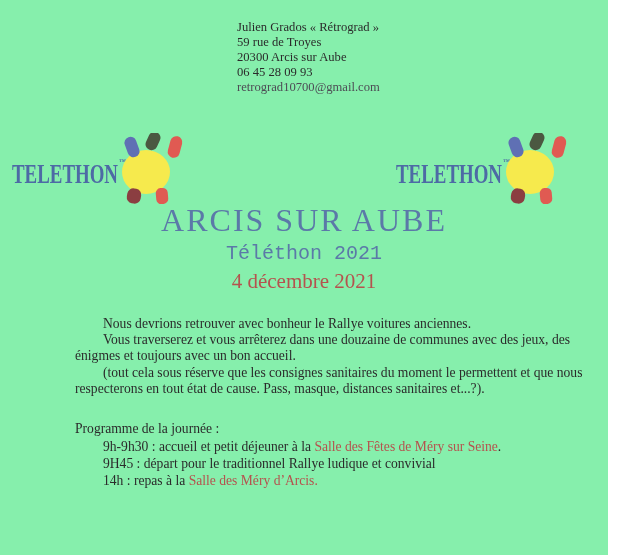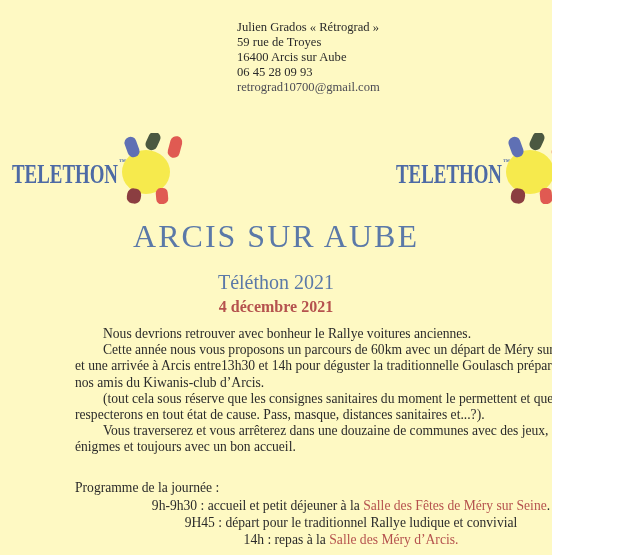--- a/index.html
+++ b/index.html
@@ -9,22 +9,22 @@
     --logo-yellow:#f6ea4d;
     --petal-blue:#5f70b4;
     --petal-dark:#4b5841;
     --petal-red:#e05a52;
     --petal-maroon:#8b3e41;
     --body-text:#2b2b2b;
   }
   html,body{margin:0;padding:0;background:#ffffff;}
   .page{
     position:relative;
-    width:552px;height:555px;
-    background:#fef9c3;
+    width:608px;height:555px;
+    background:#86efac;
     overflow:hidden;
     font-family:"Liberation Serif", serif;
     color:var(--body-text);
   }
   
   .contact{
     position:absolute;left:237px;top:20px;
     font-size:12.6px;line-height:14.9px;
   }
   .contact .email{
@@ -44,54 +44,55 @@
   .petal-blue{fill:var(--petal-blue);}
   .petal-dark{fill:var(--petal-dark);}
   .petal-red{fill:var(--petal-red);}
   .petal-maroon{fill:var(--petal-maroon);}
   
   .title-block{
     position:absolute;left:0;right:0;top:202px;
     text-align:center;
   }
   .title-city{
-    margin:16px;font-size:32px;font-weight:normal;
+    margin:0;font-size:32px;font-weight:normal;
     letter-spacing:2px;color:var(--title-blue);
   }
   .title-event{
     margin:3px 0 0;font-size:20px;font-weight:normal;
     color:var(--title-blue);
+    font-family:Liberation Mono, monospace;
   }
   .title-date{
-    margin:4px 0 0;font-size:16px;font-weight:bold;
+    margin:4px 0 0;font-size:21px;font-weight:normal;
     color:var(--accent-red);
   }
   
   .content{
-    position:absolute;left:75px;top:326px;width:524px;
+    position:absolute;left:75px;top:316px;width:524px;
     font-size:13.6px;line-height:16.2px;
   }
   .content p{margin:0;}
   .indent{text-indent:28px;}
   
   .programme{margin-top:24px;}
   .prog-heading{margin:0;}
-  .prog-list{margin:1px 0 0;padding:0;list-style:none;text-align:center;}
+  .prog-list{margin:1px 0 0;padding:0;list-style:none;}
   .prog-list li{margin:0 0 0 28px;line-height:17px;}
   .highlight{color:var(--accent-red);}
 </style>
 </head>
 <body>
 
 <div class="page">
 
   <div class="contact">
     <div>Julien Grados « Rétrograd »</div>
     <div>59 rue de Troyes</div>
-    <div>16400 Arcis sur Aube</div>
+    <div>20300 Arcis sur Aube</div>
     <div>06 45 28 09 93</div>
     <div class="email">retrograd10700@gmail.com</div>
   </div>
 
   <div class="logo logo-left">
     <svg viewBox="0 0 180 78">
       <text class="wordmark" x="6" y="50" font-size="28" textLength="106" lengthAdjust="spacingAndGlyphs">TELETHON</text>
       <text class="wordmark" x="113" y="31" font-size="7">™</text>
       <ellipse class="sun" cx="140" cy="39" rx="24" ry="22"></ellipse>
       <g transform="translate(126,14) rotate(-20)">
@@ -136,23 +137,22 @@
   </div>
 
   <div class="title-block">
     <h1 class="title-city">ARCIS SUR AUBE</h1>
     <h2 class="title-event">Téléthon 2021</h2>
     <h3 class="title-date">4 décembre 2021</h3>
   </div>
 
   <div class="content">
     <p class="indent"><span>Nous devrions retrouver avec bonheur le Rallye voitures anciennes.</span><br></p>
-    <p class="indent">Cette année nous vous proposons un parcours de 60km avec un départ de Méry sur Seine et une arrivée à Arcis entre13h30 et 14h pour déguster la traditionnelle Goulasch préparée par nos amis du Kiwanis-club d’Arcis.</p>
+    <p class="indent">Vous traverserez et vous arrêterez dans une douzaine de communes avec des jeux, des énigmes et toujours avec un bon accueil.</p>
     <p class="indent">(tout cela sous réserve que les consignes sanitaires du moment le permettent et que nous respecterons en tout état de cause. Pass, masque, distances sanitaires et...?).</p>
-    <p class="indent">Vous traverserez et vous arrêterez dans une douzaine de communes avec des jeux, des énigmes et toujours avec un bon accueil.</p>
 
     <div class="programme">
       <p class="prog-heading">Programme de la journée :</p>
       <ul class="prog-list">
         <li><span>9h-9h30 : accueil et petit déjeuner à la </span><span class="highlight">Salle des Fêtes de Méry sur Seine</span><span>.</span></li>
         <li><span>9H45 : départ pour le traditionnel Rallye ludique et convivial</span><span class="highlight"></span><span></span></li>
         <li><span>14h : repas à la </span><span class="highlight">Salle des Méry d’Arcis.</span><span></span></li>
       </ul>
     </div>
   </div>

